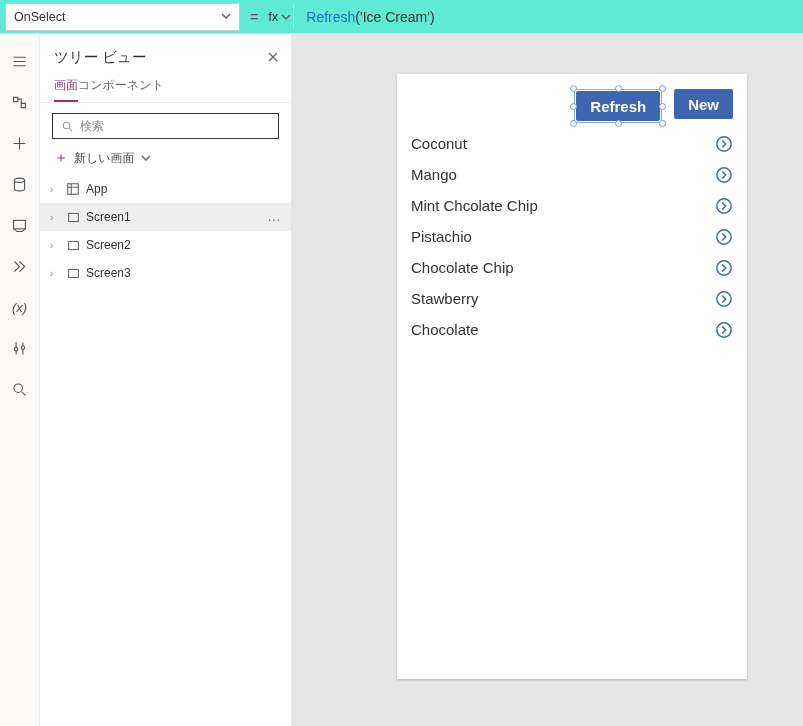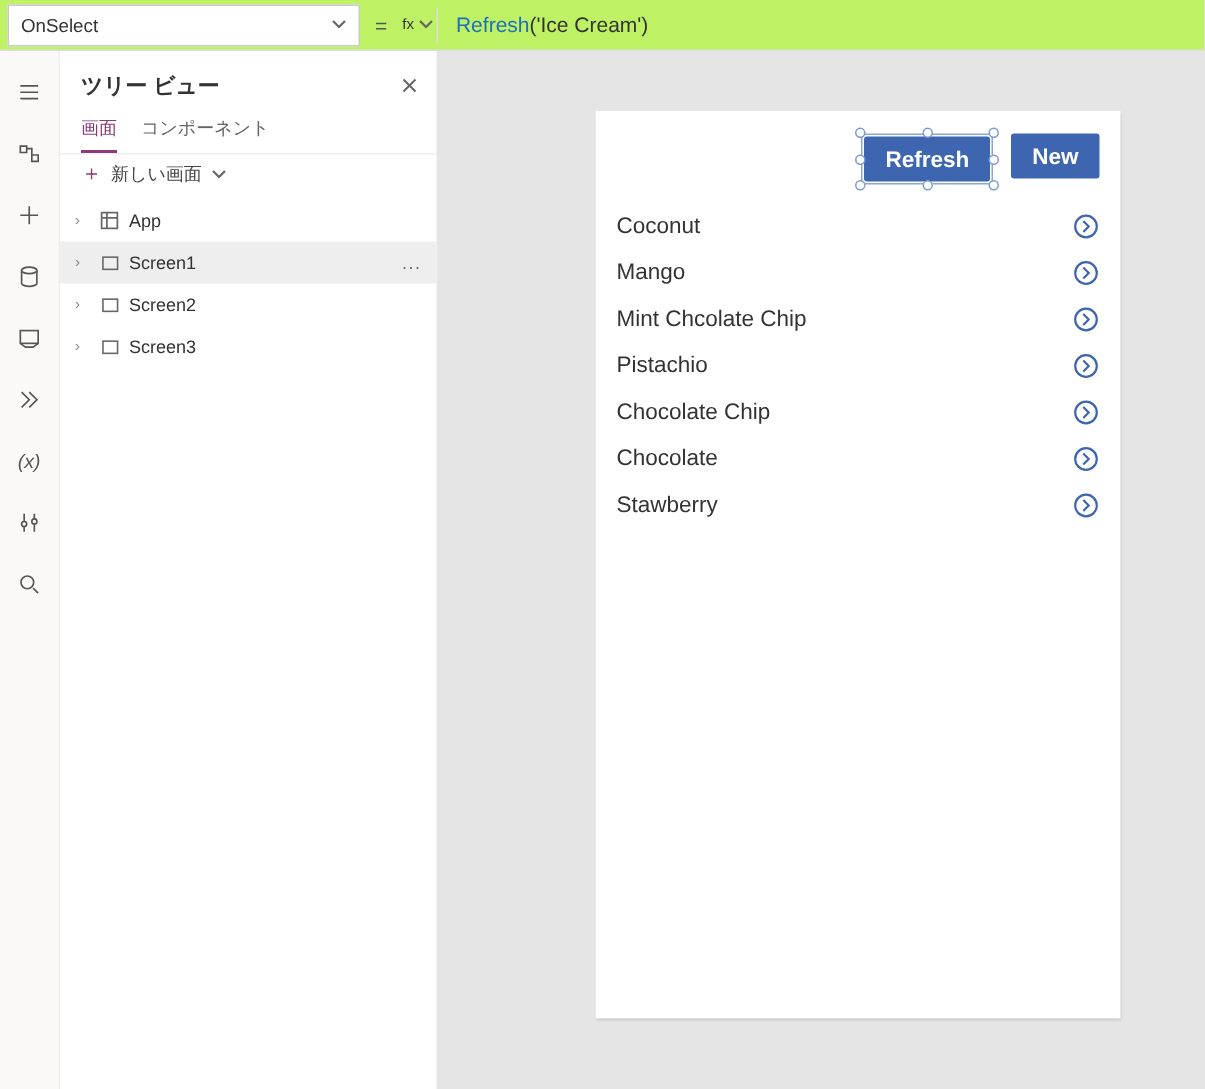--- a/index.html
+++ b/index.html
@@ -1,42 +1,42 @@
 <!DOCTYPE html>
 <html><head>
 <meta charset="utf-8">
 <style>
   * { box-sizing: border-box; margin: 0; padding: 0; font-family: "Segoe UI", Meiryo, sans-serif; }
   body { background: #e5e5e5; width: 803px; height: 726px; overflow: hidden; }
 
   
-  .formula-bar { display: flex; align-items: center; background: #bef264; border-bottom: 1px solid #ddd; height: 34px; }
+  .formula-bar { display: flex; align-items: center; background: #5eead4; border-bottom: 1px solid #ddd; height: 34px; }
   .prop-select { position: relative; width: 235px; height: 28px; margin: 3px 0 3px 5px; border: 1px solid #c9c9c9; display: flex; align-items: center; padding: 0 8px; font-size: 12.5px; color: #333; background: #fff; }
   .prop-select .chev { margin-left: auto; }
   .equals { padding: 0 10px; color: #555; font-size: 14px; }
   .fx-box { display: flex; align-items: center; height: 34px; }
-  .fx-label { font-size: 10px; color: #333; padding-right: 3px; }
+  .fx-label { font-size: 13px; color: #333; padding-right: 3px; }
   .formula-input { font-family: Consolas, monospace; font-size: 14px; color: #333; padding-left: 6px; white-space: pre; }
   .formula-input .fn { color: #1f6fbf; }
   .formula-sep { border-left: 1px solid #ddd; height: 24px; margin: 0 6px 0 2px; }
 
   
   .main { display: flex; height: calc(100% - 34px); }
 
   
   .rail { width: 40px; background: #faf9f8; border-right: 1px solid #eee; display: flex; flex-direction: column; align-items: center; padding-top: 18px; gap: 23px; }
   .rail-icon { width: 18px; height: 18px; color: #555; display: flex; align-items: center; justify-content: center; }
   .rail-icon svg { width: 17px; height: 17px; stroke: currentColor; fill: none; stroke-width: 1.3; }
 
   
   .tree-panel { width: 252px; background: #fff; border-right: 1px solid #e5e5e5; position: relative; display:flex; flex-direction:column; }
   .tree-header { display: flex; align-items: center; padding: 14px 12px 6px 14px; }
-  .tree-title { font-size: 14.5px; font-weight: 700; color: #333; flex:1; }
+  .tree-title { font-size: 14.5px; font-weight: 400; color: #333; flex:1; }
   .tree-close { color: #666; font-size: 14px; cursor: pointer; }
-  .tree-tabs { display: flex; gap: 16px; padding: 4px 14px 0; font-size: 12px; color: #666; border-bottom: 1px solid #eee; }
+  .tree-tabs { display: flex; gap: 0; padding: 4px 14px 0; font-size: 12px; color: #666; border-bottom: 1px solid #eee; }
   .tree-tab { padding-bottom: 6px; cursor: pointer; }
   .tree-tab.active { color: #8b3a7a; border-bottom: 2px solid #8b3a7a; }
   .tree-search { margin: 10px 12px 6px; border: 1px solid #333; height: 26px; display: flex; align-items: center; padding: 0 8px; font-size: 12px; color: #888; gap:6px; }
   .tree-newscreen { display: flex; align-items: center; gap: 6px; font-size: 12px; color: #444; padding: 4px 14px 8px; }
   .plus-purple { color: #8b3a7a; font-size: 14px; }
   .tree-list { font-size: 12px; color: #333; }
   .tree-row { display: flex; align-items: center; height: 28px; padding: 0 10px 0 10px; gap: 6px; }
   .tree-row.selected { background: #eeeeee; }
   .tree-chevron { width:10px; color:#888; font-size:10px; }
   .tree-icon { width:14px; height:14px; display:flex; align-items:center; justify-content:center; color:#666;}
@@ -53,21 +53,21 @@
   .btn-new { background:#3e66b0; color:#fff; }
   
   .sel-wrap { position:relative; padding:2px; }
   .sel-wrap::before { content:""; position:absolute; inset:0; border:1px solid #8aa7d9; pointer-events:none;}
   .handle { position:absolute; width:7px; height:7px; background:#fff; border:1px solid #7a9ad0; border-radius:50%; }
   .h-tl{top:-4px;left:-4px}.h-tr{top:-4px;right:-4px}.h-bl{bottom:-4px;left:-4px}.h-br{bottom:-4px;right:-4px}
   .h-t{top:-4px;left:calc(50% - 3px)}.h-b{bottom:-4px;left:calc(50% - 3px)}
   .h-l{left:-4px;top:calc(50% - 3px)}.h-r{right:-4px;top:calc(50% - 3px)}
 
   .list { padding: 0 14px; }
-  .list-row { display:flex; align-items:center; justify-content:space-between; height:31px; font-size:15px; color:#333;}
+  .list-row { display:flex; align-items:flex-start; justify-content:space-between; height:31px; font-size:15px; color:#333;}
   .arrow-circ { width:18px; height:18px; }
   .arrow-circ svg { width:18px; height:18px; stroke:#3e66b0; fill:none; stroke-width:1.6;}
 
   .chev-svg { width:10px; height:10px; stroke:#666; fill:none; stroke-width:1.5;}
 </style>
 </head>
 <body>
 
 <div class="formula-bar">
   <div class="prop-select">
@@ -147,20 +147,27 @@
       <div class="tree-title">ツリー ビュー</div>
       <div class="tree-close">
         <svg width="12" height="12" viewBox="0 0 12 12" stroke="#666" stroke-width="1.3">
             <path d="M2 2l8 8M10 2l-8 8"></path>
           </svg>
       </div>
     </div>
     <div class="tree-tabs">
       <div class="tree-tab active">画面</div>
       <div class="tree-tab">コンポーネント</div>
+    </div>
+    <div class="tree-search">
+      <svg width="13" height="13" viewBox="0 0 20 20" stroke="#999" fill="none" stroke-width="1.6">
+          <circle cx="8.5" cy="8.5" r="5"></circle>
+          <path d="M13 13l4 4"></path>
+        </svg>
+      <span>検索</span>
     </div>
     <div class="tree-newscreen">
       <span class="plus-purple">＋</span>
       <span>新しい画面</span>
       <svg class="chev-svg" viewBox="0 0 10 10">
           <path d="M1 3 L5 7 L9 3"></path>
         </svg>
     </div>
     <div class="tree-list">
       <div class="tree-row app">
@@ -254,29 +261,29 @@
               </svg></span>
           </div>
           <div class="list-row">
             <span>Chocolate Chip</span>
             <span class="arrow-circ"><svg viewBox="0 0 20 20">
                 <circle cx="10" cy="10" r="8"></circle>
                 <path d="M8 6l4 4-4 4"></path>
               </svg></span>
           </div>
           <div class="list-row">
+            <span>Stawberry</span>
+            <span class="arrow-circ"><svg viewBox="0 0 20 20">
+                <circle cx="10" cy="10" r="8"></circle>
+                <path d="M8 6l4 4-4 4"></path>
+              </svg></span>
+          </div>
+          <div class="list-row">
             <span>Chocolate</span>
             <span class="arrow-circ"><svg viewBox="0 0 20 20">
                 <circle cx="10" cy="10" r="8"></circle>
                 <path d="M8 6l4 4-4 4"></path>
               </svg></span>
           </div>
-          <div class="list-row">
-            <span>Stawberry</span>
-            <span class="arrow-circ"><svg viewBox="0 0 20 20">
-                <circle cx="10" cy="10" r="8"></circle>
-                <path d="M8 6l4 4-4 4"></path>
-              </svg></span>
-          </div>
         </div>
     </div>
   </div>
 </div>
 
 </body></html>

